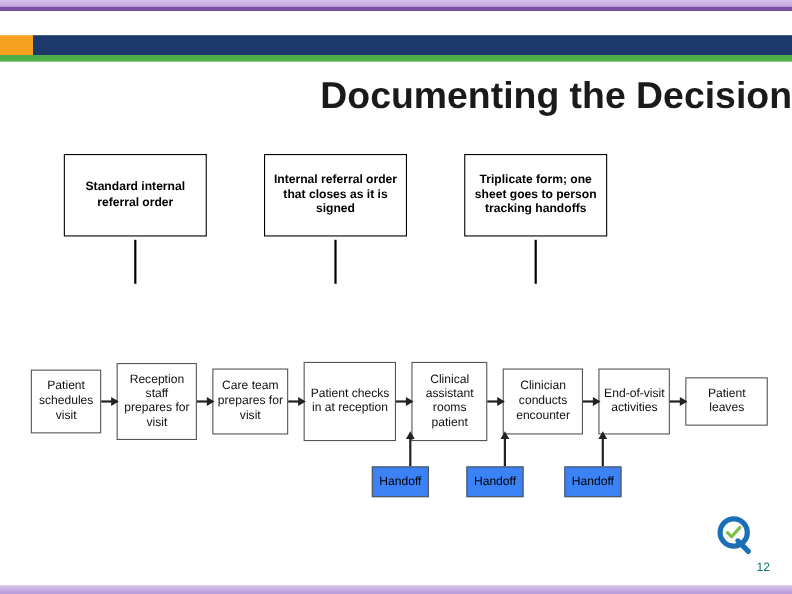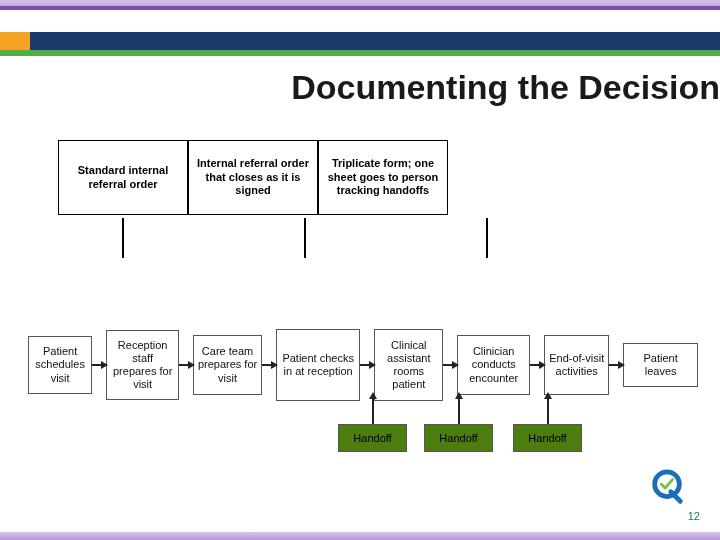--- a/index.html
+++ b/index.html
@@ -12,21 +12,21 @@
   .accent.orange{left:0;width:30px;background:#f5a122}
   .accent.navy{left:30px;width:690px;background:#1b3a6b}
   .accent.green{position:absolute;left:0;top:50px;width:720px;height:6px;background:#4fae49}
 
   
   .bar-bot{position:absolute;left:0;bottom:0;width:720px;height:8px;background:linear-gradient(#d9c6ea,#b797d9)}
 
   .title{position:absolute;left:0;width:720px;top:68px;text-align:right;font-size:34px;color:#1a1a1a;font-family:Arial}
 
   
-  .callouts{position:absolute;left:58px;top:140px;width:540px;height:80px;display:flex;}
+  .callouts{position:absolute;left:58px;top:140px;width:540px;height:80px;display:flex;gap:52px}
   .call{width:130px;height:75px;border:1.5px solid #000;background:#fff;display:flex;align-items:center;justify-content:center;text-align:center;font-size:11px;font-weight:bold;line-height:1.25;padding:4px}
 
   
   .stick{position:absolute;width:1.5px;height:40px;background:#000}
 
   
   .flow{position:absolute;left:28px;top:320px;width:670px;height:90px;display:flex;align-items:center}
   .node{border:1.5px solid #555;background:#fff;display:flex;align-items:center;justify-content:center;text-align:center;font-size:11px;line-height:1.2;padding:3px;color:#111}
   .n1{width:67px;height:58px}
   .n2{width:76px;height:70px}
@@ -34,21 +34,21 @@
   .n4{width:88px;height:72px}
   .n5{width:72px;height:72px}
   .n6{width:76px;height:60px}
   .n7{width:68px;height:60px}
   .n8{width:78px;height:44px}
   .arr{width:14px;height:0;position:relative;flex:none}
   .arr::before{content:"";position:absolute;left:0;top:-1px;width:100%;height:2px;background:#222}
   .arr::after{content:"";position:absolute;right:-2px;top:-4px;border-left:7px solid #222;border-top:4px solid transparent;border-bottom:4px solid transparent}
 
   
-  .hand{position:absolute;width:69px;height:28px;border:1.5px solid #555;background:#4d7c0f;display:flex;align-items:center;justify-content:center;font-size:11px}
+  .hand{position:absolute;width:52px;height:28px;border:1.5px solid #555;background:#3b82f6;display:flex;align-items:center;justify-content:center;font-size:11px}
   .up{position:absolute;width:2px;background:#222}
   .up::after{content:"";position:absolute;left:-3px;top:-6px;border-bottom:7px solid #222;border-left:4px solid transparent;border-right:4px solid transparent}
 
   .pagenum{position:absolute;right:20px;bottom:18px;font-size:11px;color:#0f766e}
 
   
   .logo{position:absolute;right:34px;bottom:34px;width:38px;height:38px}
   .logo svg{width:38px;height:38px}
 </style>
 </head>

